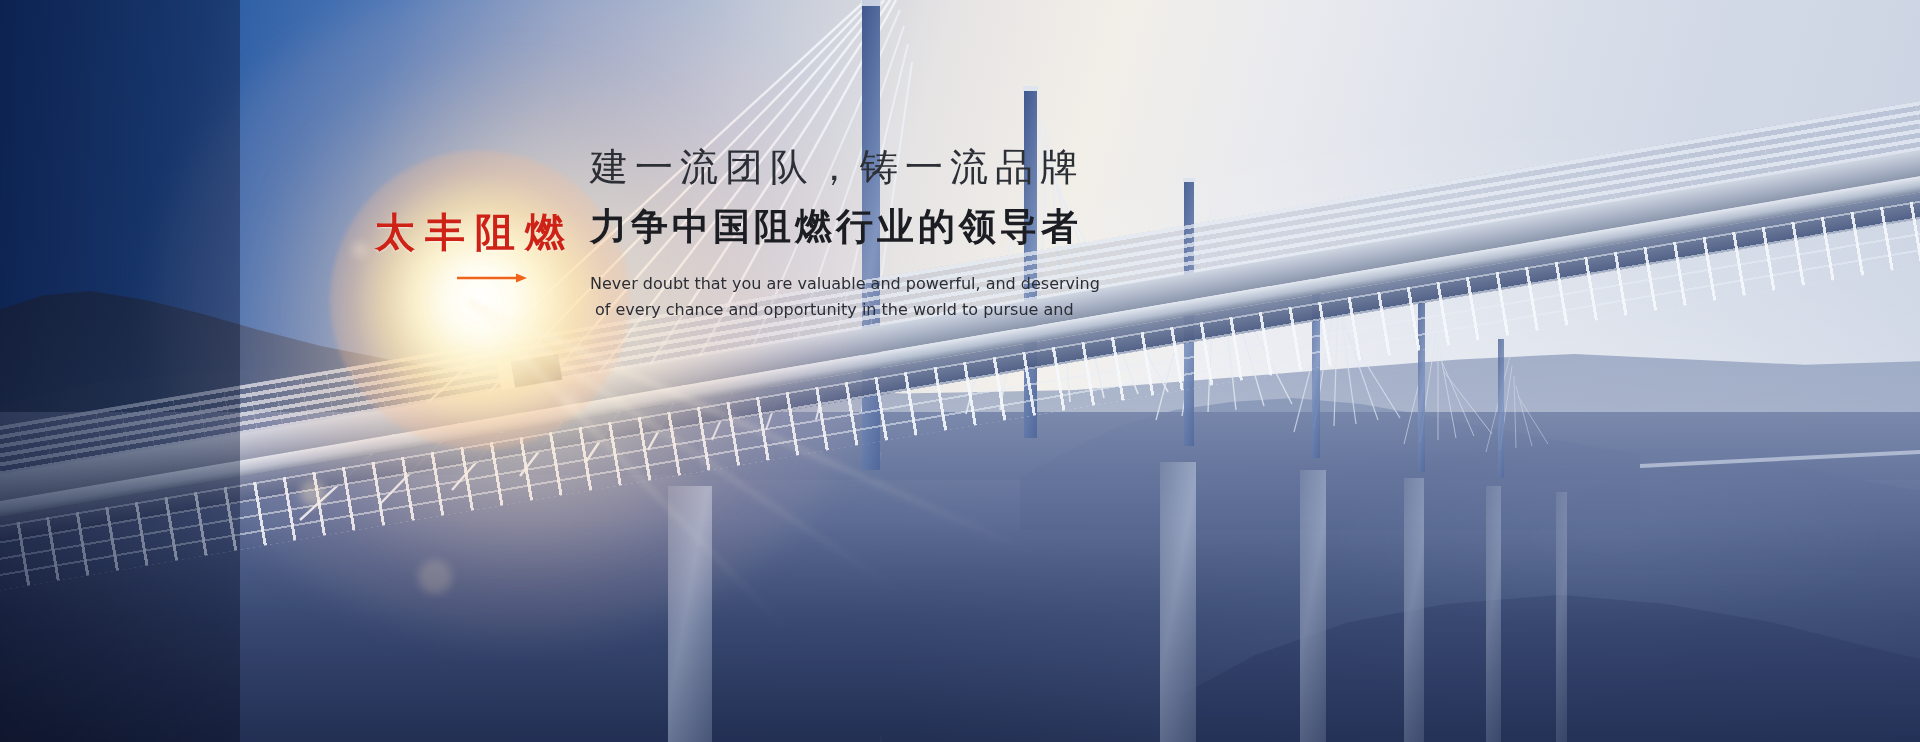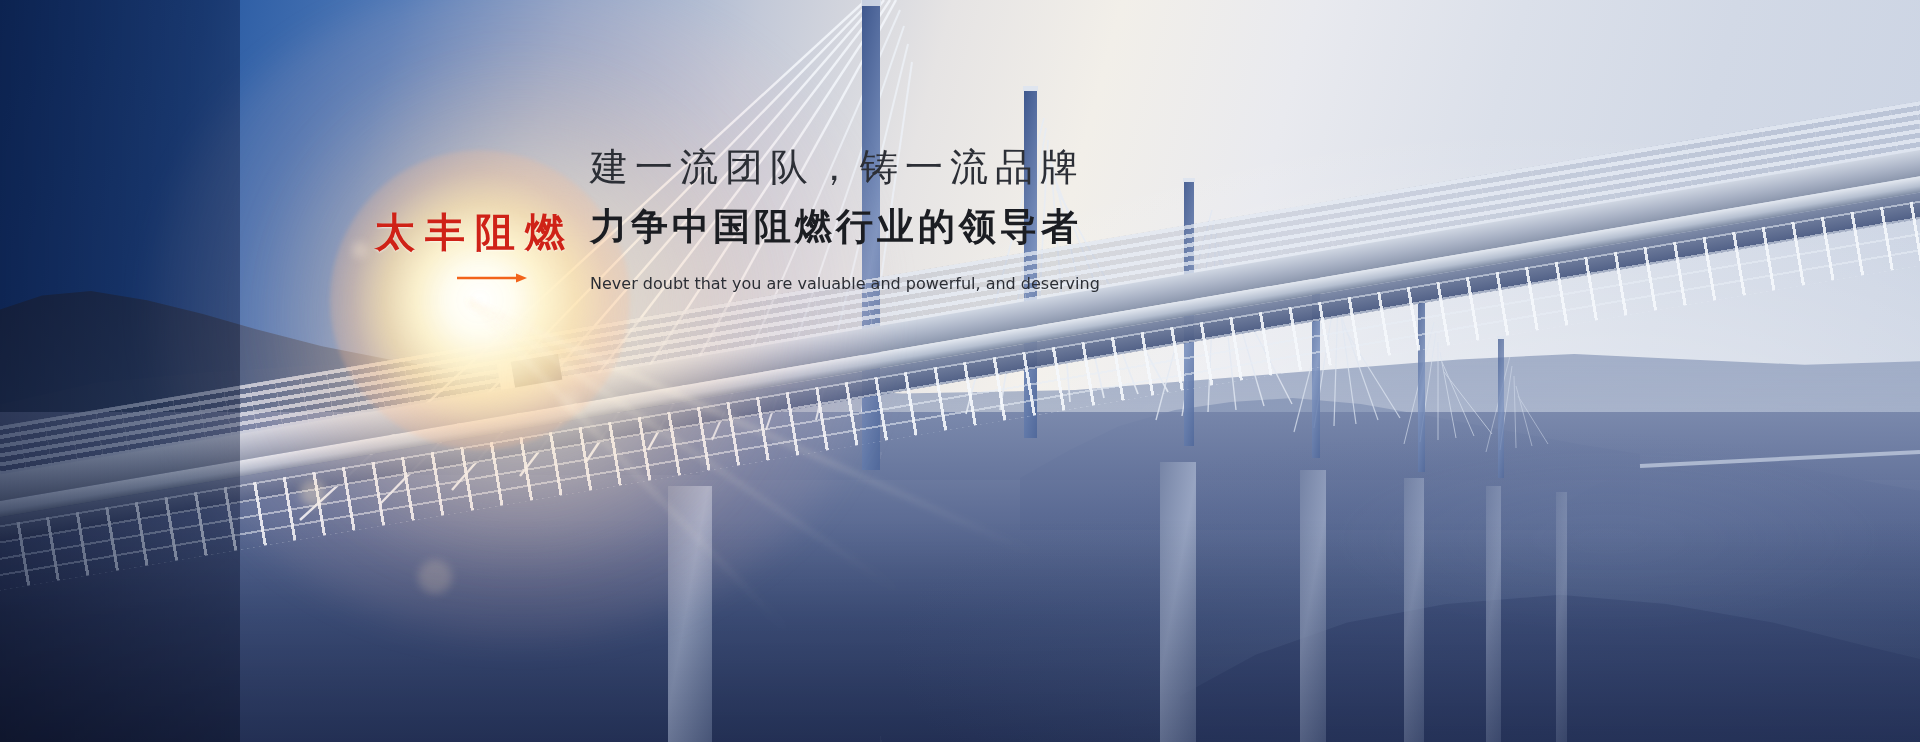--- a/index.html
+++ b/index.html
@@ -353,16 +353,17 @@
       <line x1="0" y1="6" x2="62" y2="6" stroke="#f2631a" stroke-width="2.6"></line>
       <path d="M59,1.5 L70,6 L59,10.5 Z" fill="#f2631a"></path>
     </svg>
   </div>
 
   <div class="copy">
     <div class="headline-sub">建一流团队，铸一流品牌</div>
     <div class="headline-main">力争中国阻燃行业的领导者</div>
     <div class="blurb">
       <div class="l1">Never doubt that you are valuable and powerful, and deserving</div>
+      <div class="l2"> of every chance and opportunity in the world to pursue and</div>
     </div>
   </div>
 
 </div>
 
 </body></html>

